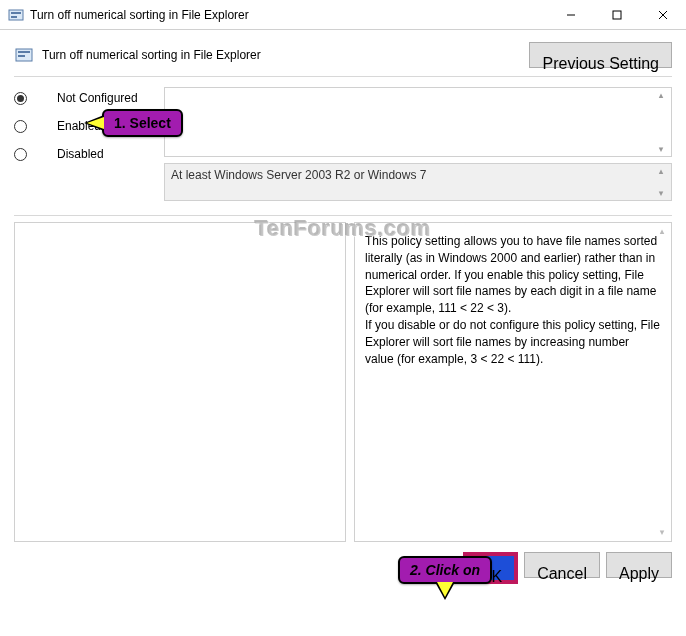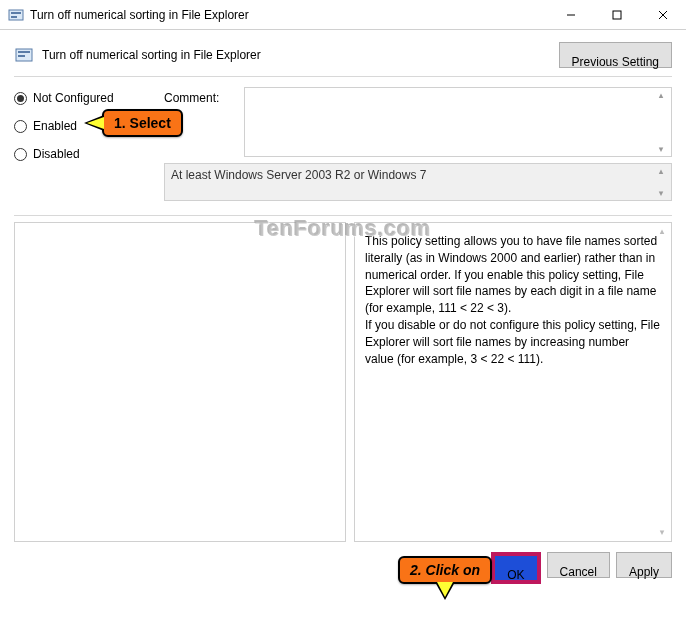--- a/index.html
+++ b/index.html
@@ -9,25 +9,25 @@
 .titlebar-icon { width: 16px; height: 16px; margin-right: 6px; display: inline-flex; align-items: center; justify-content: center; }
 .titlebar-title { flex: 1; font-size: 12px; color: #000; }
 .win-buttons { display: flex; height: 100%; }
 .win-btn { width: 46px; display: flex; align-items: center; justify-content: center; cursor: pointer; }
 
 .content { padding: 12px 14px 0 14px; }
 .header-row { display: flex; align-items: center; margin-bottom: 8px; }
 .header-icon { width: 20px; height: 20px; margin-right: 8px; }
 .header-title { flex: 1; font-size: 12px; }
 .nav-buttons { display: flex; gap: 6px; }
-.btn { height: 19px; padding: 12px 12px; background: #e1e1e1; border: 1px solid #adadad; font-size: 12px; cursor: pointer; font-family: inherit; }
+.btn { height: 19px; padding: 12px 12px; background: #e1e1e1; border: 1px solid #adadad; font-size: 16px; cursor: pointer; font-family: inherit; }
 
 .top-section { display: flex; margin-top: 10px; }
 .radio-col { width: 150px; padding-top: 4px; position: relative; }
-.radio-item { display: flex; align-items: center; margin-bottom: 14px; cursor: pointer; }
+.radio-item { display: flex; align-items: center; margin-bottom: 14px; cursor: pointer; gap: 24px; }
 .radio { width: 13px; height: 13px; border: 1px solid #333; border-radius: 50%; margin-right: 6px; display: inline-flex; align-items: center; justify-content: center; background: #fff; }
 .radio.checked::after { content: ""; width: 7px; height: 7px; background: #333; border-radius: 50%; display: block; }
 .radio-label { font-size: 12px; }
 
 .right-col { flex: 1; }
 .field-row { display: flex; margin-bottom: 6px; }
 .field-label { width: 80px; padding-top: 4px; font-size: 12px; }
 .comment-box { flex: 1; height: 70px; border: 1px solid #d0d0d0; background: #fff; position: relative; }
 .supported-box { flex: 1; height: 38px; border: 1px solid #d0d0d0; background: #f0f0f0; padding: 4px 6px; font-size: 12px; color: #333; position: relative; }
 .scroll-arrows { position: absolute; right: 2px; top: 2px; bottom: 2px; width: 16px; display: flex; flex-direction: column; justify-content: space-between; color: #999; font-size: 9px; text-align: center; }
@@ -41,21 +41,21 @@
 .panes { display: flex; gap: 8px; height: 320px; }
 .options-pane, .help-pane { border: 1px solid #d0d0d0; background: #fff; padding: 10px; font-size: 12px; overflow:hidden; position: relative; }
 .options-pane { width: 332px; }
 .help-pane { flex: 1; line-height: 1.4; }
 .help-pane p { margin: 0; }
 .scroll-v { position:absolute; right:2px; top:2px; bottom:2px; width:14px; display:flex; flex-direction:column; justify-content:space-between; color:#bbb; font-size:9px; text-align:center; }
 
 .footer { display: flex; justify-content: flex-end; gap: 6px; padding: 10px 14px; }
 .btn-primary { border: 4px solid #be185d; background: #1d4ed8; }
 
-.callout { position: absolute; background: #f97316; border: 2px solid #000; border-radius: 6px; padding: 4px 10px; font-size: 14px; font-weight: bold; white-space: nowrap; z-index: 50; box-shadow: 0 1px 2px rgba(0,0,0,.3); }
+.callout { position: absolute; background: #a21caf; border: 2px solid #000; border-radius: 6px; padding: 4px 10px; font-size: 14px; font-weight: bold; white-space: nowrap; z-index: 50; box-shadow: 0 1px 2px rgba(0,0,0,.3); }
 .callout .tail { position: absolute; width: 0; height: 0; }
 .callout1 { top: 109px; left: 102px; }
 .callout1 .tail { left: -20px; top: 50%; margin-top: -8px; border-top: 8px solid transparent; border-bottom: 8px solid transparent; border-right: 20px solid #000; }
 .callout1 .tail::after { content:""; position:absolute; left:3px; top:-6px; border-top:6px solid transparent; border-bottom:6px solid transparent; border-right:17px solid #ffff33; }
 .callout2 { top: 556px; left: 398px; font-style: italic; }
 .callout2 .tail { left: 50%; margin-left: -10px; bottom: -18px; border-left: 10px solid transparent; border-right: 10px solid transparent; border-top: 18px solid #000; }
 .callout2 .tail::after { content:""; position:absolute; left:-8px; top:-18px; border-left:8px solid transparent; border-right:8px solid transparent; border-top:15px solid #ffff33; }
 
 .watermark { position: absolute; left: 50%; top: 216px; transform: translateX(-50%); font-size: 22px; font-weight: bold; color: rgba(180,180,180,.7); text-shadow: 1px 1px 0 rgba(255,255,255,.6), -1px -1px 0 rgba(120,120,120,.5); pointer-events: none; z-index: 40; letter-spacing: .5px; }
 
@@ -119,21 +119,20 @@
         <span class="radio"></span>
         <span class="radio-label">Enabled</span>
       </label>
       <label class="radio-item">
         <span class="radio"></span>
         <span class="radio-label">Disabled</span>
       </label>
     </div>
     <div class="right-col">
       <div class="field-row">
-        <div class="field-label">Comment:</div>
         <div class="comment-box">
           <span></span>
           <div class="scroll-arrows">
               <span>▴</span>
               <span>▾</span>
             </div>
         </div>
       </div>
       <div class="field-row">
         <div class="supported-box">

